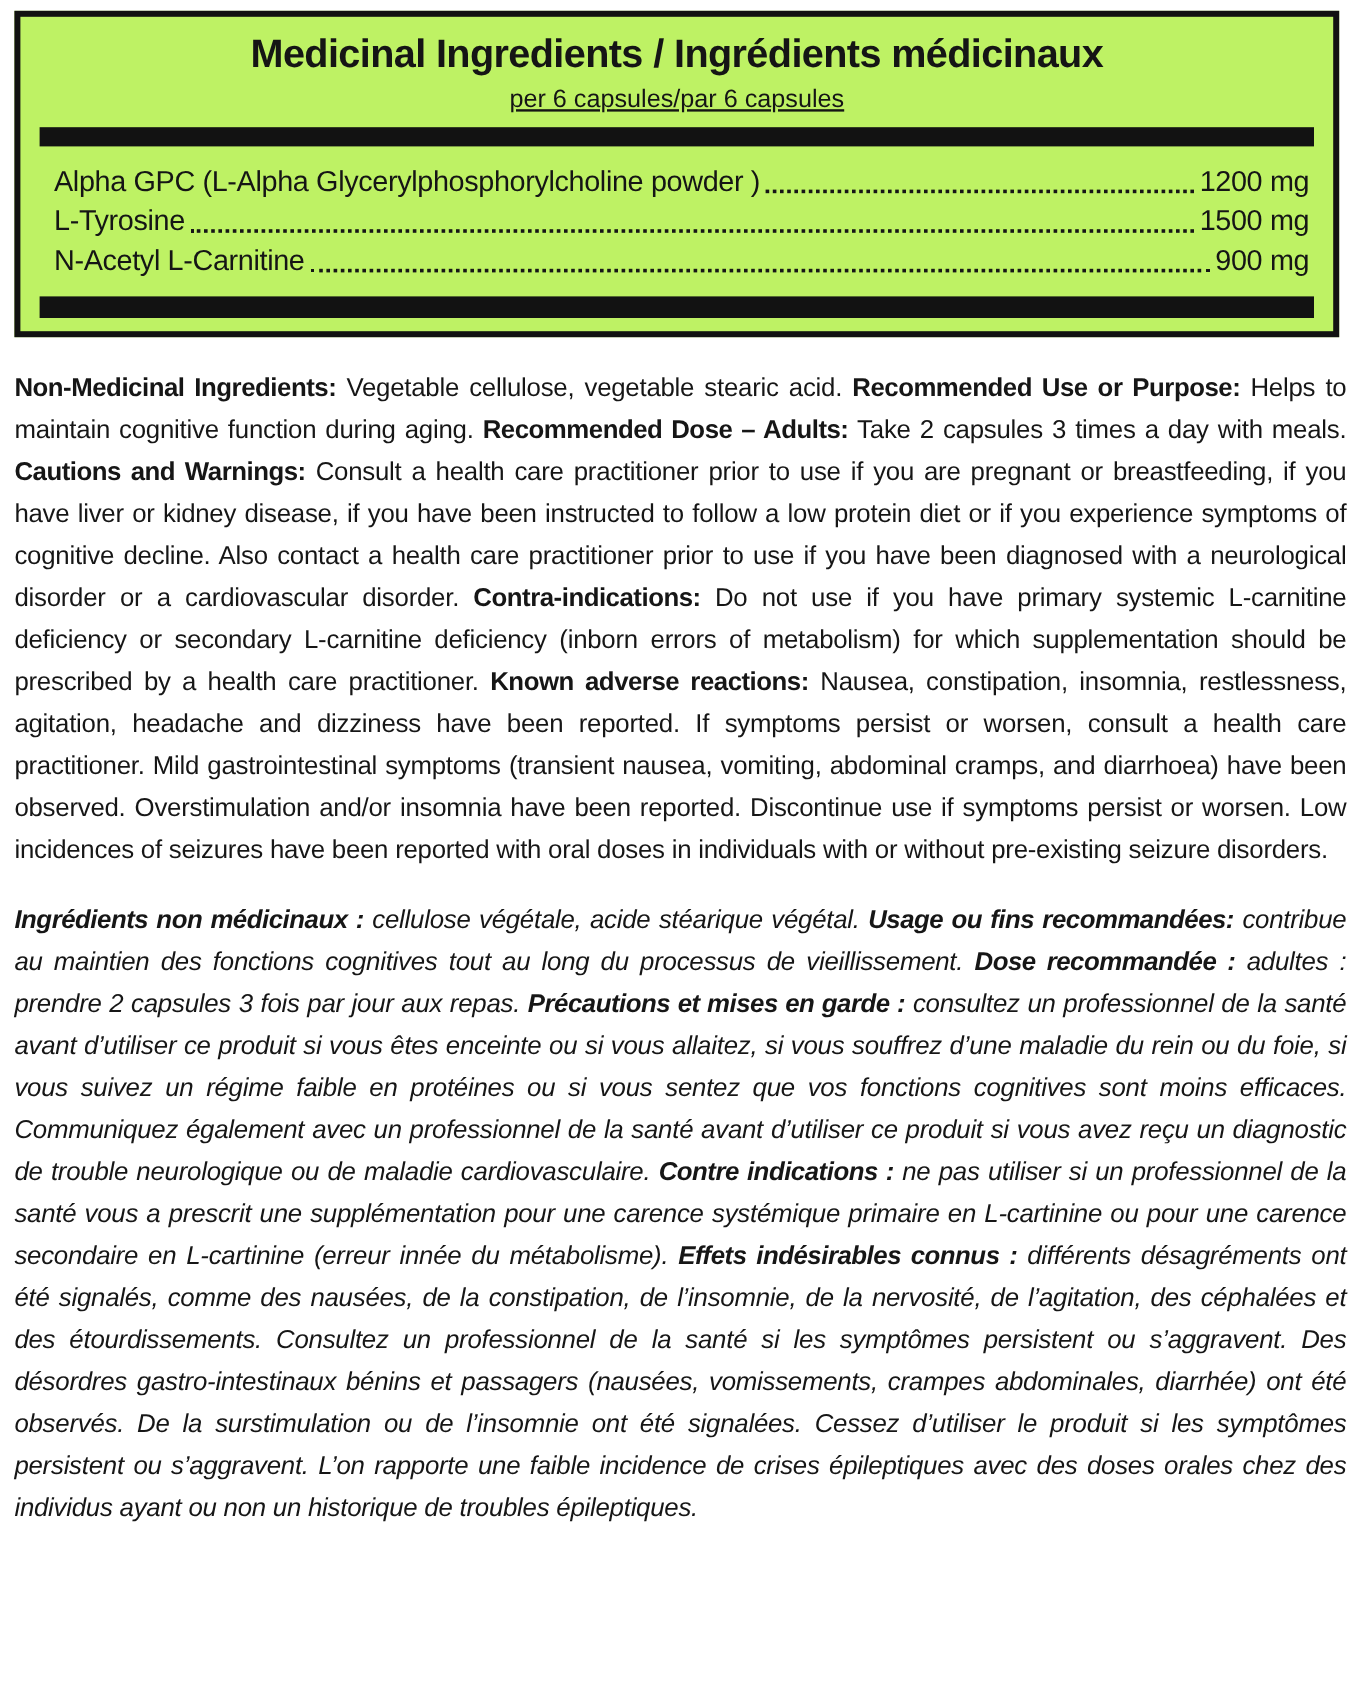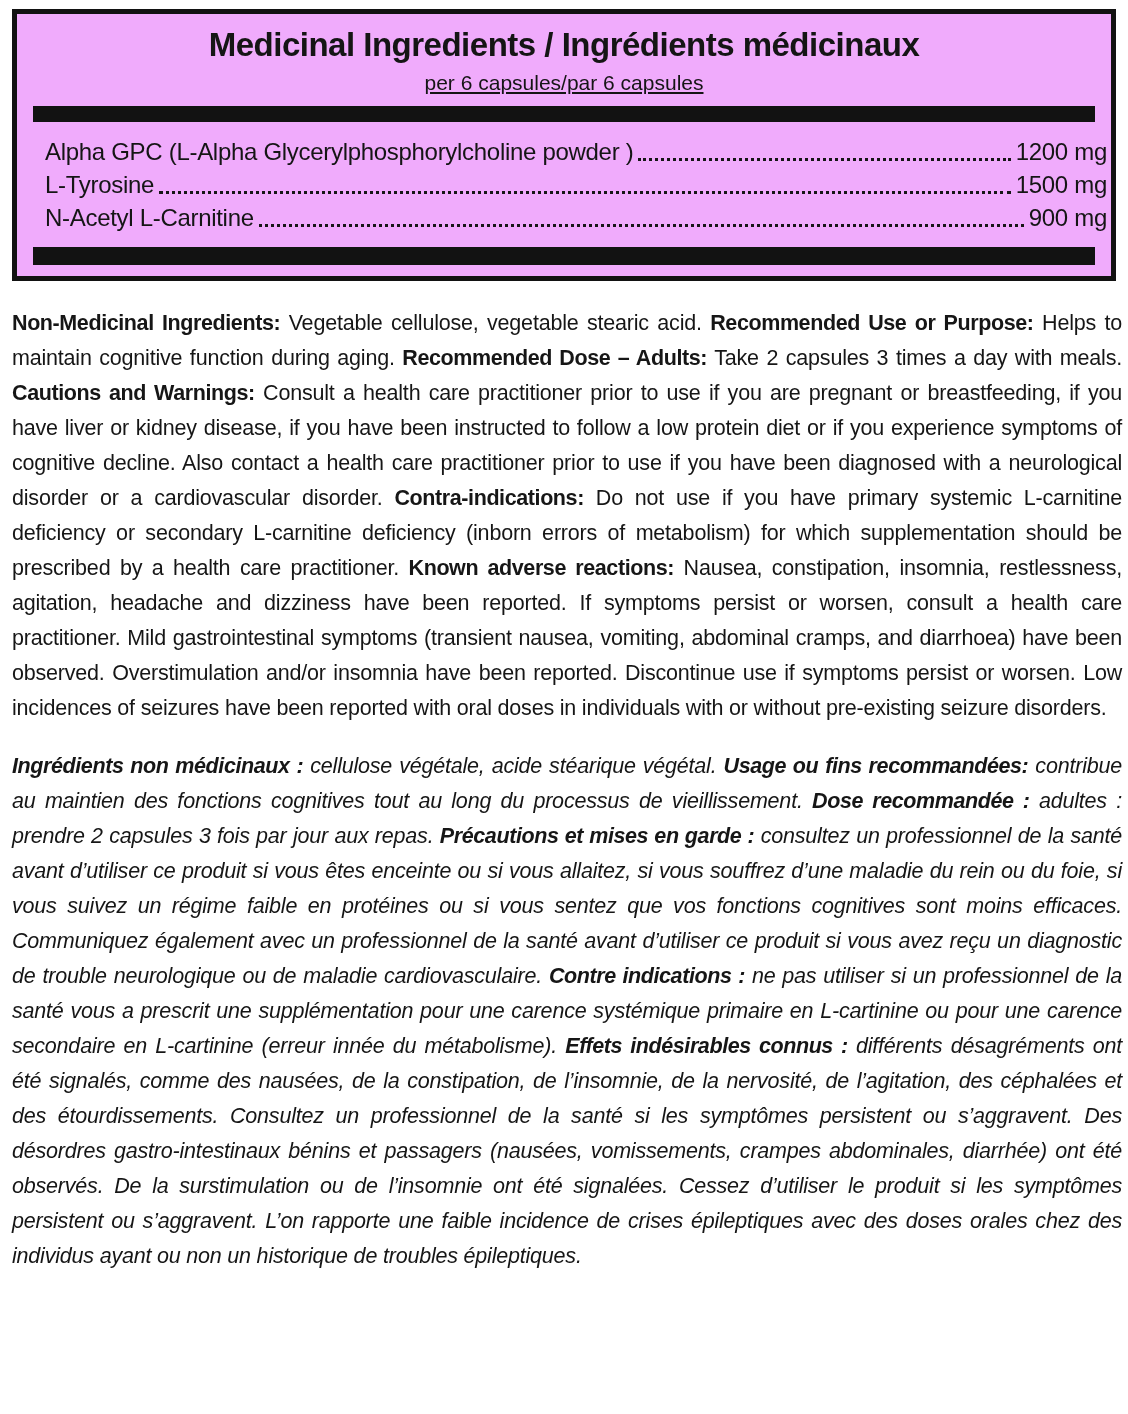--- a/index.html
+++ b/index.html
@@ -10,21 +10,21 @@
     font-family: "Liberation Sans", sans-serif;
     color: #151515;
     overflow: hidden;
   }
   .page { width: 1128px; height: 1414px; }
 
   
   .panel {
     margin: 9px 12px 0 12px;
     border: 5px solid #121212;
-    background: #f0abfc;
+    background: #bef264;
   }
   .panel-title {
     text-align: center;
     font-size: 33px;
     font-weight: bold;
     letter-spacing: -0.5px;
     margin-top: 12px;
   }
   .panel-sub {
     text-align: center;
@@ -36,21 +36,21 @@
     background: #121212;
     margin: 11px 16px 0 16px;
     height: 16px;
   }
   .bar-bottom {
     height: 18px;
     margin-top: 13px;
     margin-bottom: 11px;
   }
   .rows {
-    padding: 13px 4px 0 28px;
+    padding: 13px 20px 0 28px;
     font-size: 24px;
     letter-spacing: -0.3px;
   }
   .row {
     display: flex;
     line-height: 33px;
   }
   .ing, .amt { white-space: nowrap; }
   .leader {
     flex: 1 1 auto;

